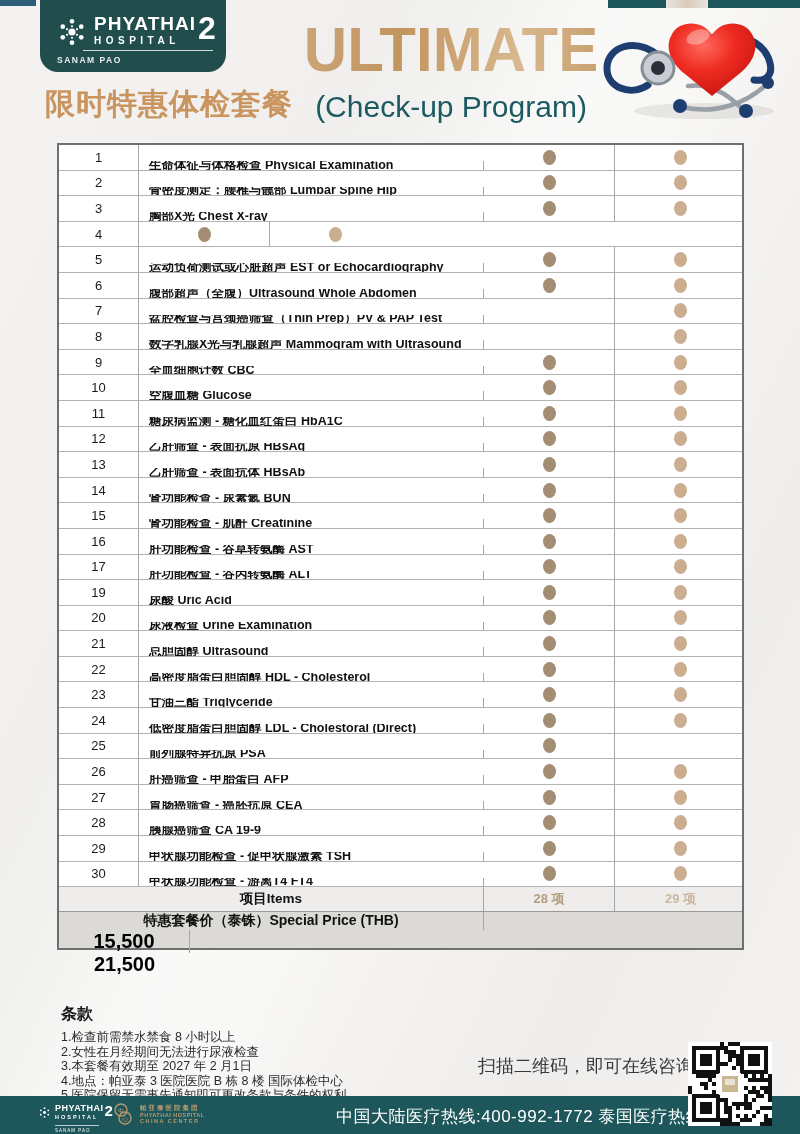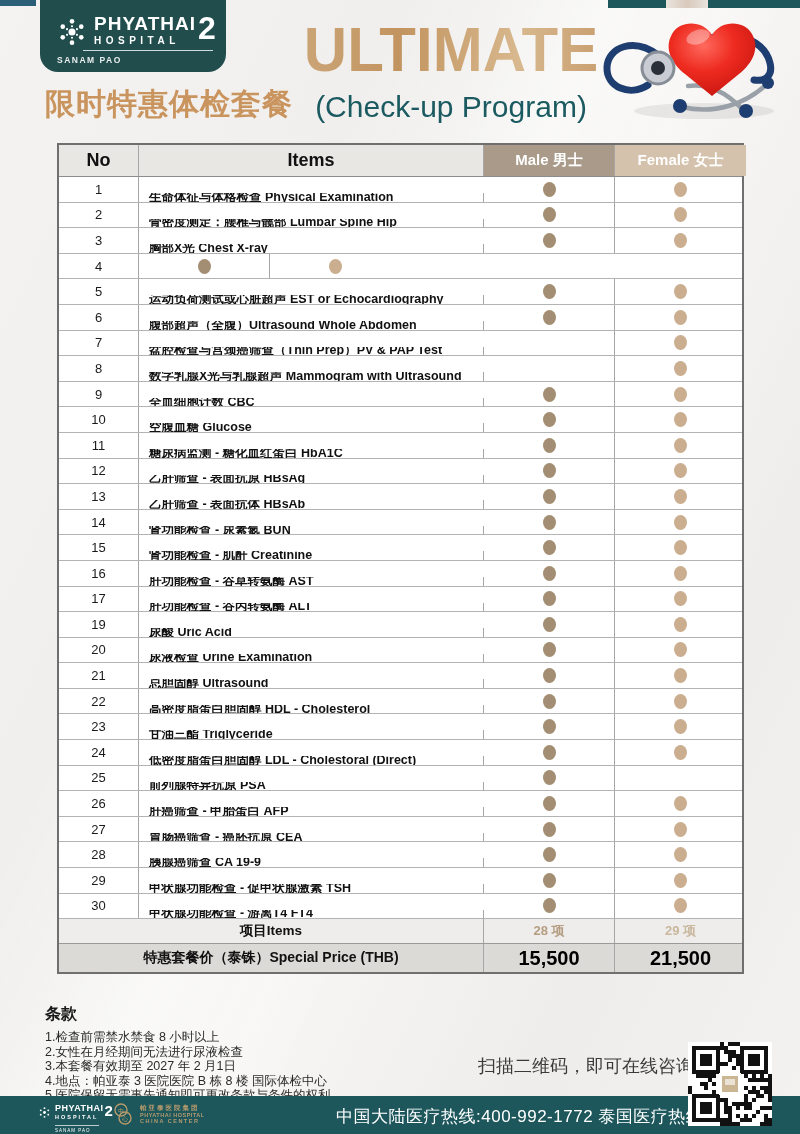--- a/index.html
+++ b/index.html
@@ -64,26 +64,26 @@
   .t-row{ height:25.6px; border-bottom:1px solid #b3b3b3; background:#fff; }
   .t-row .cell-no{ font-size:13px; color:#1a1a1a; }
   .t-row .cell-item{ font-size:12.5px; font-weight:bold; color:#111; white-space:nowrap;margin-top:16px; }
   .dot{ display:block; width:13px; height:15px; border-radius:50%; }
   .dot-m{ background:var(--male-dot,#a38e73); }
   .dot-f{ background:var(--female-dot,#cbae8f); }
   .t-sum1{ height:25px; background:#efedeb; border-bottom:1px solid #9a9a9a; }
   .t-sum1 .cell-span{ font-size:13.5px; font-weight:bold; color:#111; }
   .sum-male{ font-size:13px; font-weight:bold; color:#b49d80; }
   .sum-female{ font-size:13px; font-weight:bold; color:#c9b79e; }
-  .t-sum2{ height:28px; background:#dcdad6; }
+  .t-sum2{ height:36px; background:#dcdad6;flex-direction:column; }
   .t-sum2 .cell-span{ font-size:14px; font-weight:bold; color:#111; }
   .price{ font-size:20px; font-weight:bold; color:#000; }
 
   
-  .terms{ position:absolute; left:45px; top:1004px; width:420px; z-index:2; }
+  .terms{ position:absolute; left:61px; top:1004px; width:420px; z-index:2; }
   .terms-heading{ font-size:16px; font-weight:bold; color:#1a1a1a; margin-bottom:5px; }
   .terms-list{ list-style:none; }
   .terms-list li{ font-size:12.5px; color:#2a2a2a; line-height:14.5px; }
 
   .qr-caption{ position:absolute; left:478px; top:1054px; font-size:18px; color:#3a3a3a; z-index:2; }
   .qr-box{ position:absolute; left:688px; top:1042px; width:84px; height:84px; z-index:4; }
 
   
   .bottom-bar{ position:absolute; left:0; top:1096px; width:800px; height:38px; background:var(--teal,#1d575c); z-index:3; }
   .fl-phy{ position:absolute; left:38px; top:8px; display:flex; color:#fff; }
@@ -157,26 +157,20 @@
     <path d="M118,24 C109,9 86,9 78,23 C70,37 77,52 91,63 L118,85 L145,63 C159,52 166,37 158,23 C150,9 127,9 118,24 Z" fill="url(#hg)"></path>
     <ellipse cx="104" cy="26" rx="12" ry="7" fill="#ffffff" opacity="0.35" transform="rotate(-18 104 26)"></ellipse>
     <circle cx="64" cy="57" r="16" fill="#c9cdd3" stroke="#878d96" stroke-width="3"></circle>
     <circle cx="64" cy="57" r="7" fill="#2a2f3a"></circle>
     <circle cx="86" cy="95" r="7" fill="#1e3d70"></circle>
     <circle cx="152" cy="100" r="7" fill="#1e3d70"></circle>
     <circle cx="174" cy="72" r="6" fill="#1e3d70"></circle>
   </svg>
 
   <div class="ptable">
-    <div class="t-head">
-      <div class="cell cell-no h-no">No</div>
-      <div class="cell cell-item h-item" style="justify-content:center;padding-left:0;">Items</div>
-      <div class="cell cell-m h-male">Male 男士</div>
-      <div class="cell cell-f h-female">Female 女士</div>
-    </div>
 
     <div>
         <div class="t-row">
           <div class="cell cell-no">1</div>
           <div class="cell cell-item">生命体征与体格检查 Physical Examination</div>
           <div class="cell cell-m">
             <span class="dot dot-m"></span>
           </div>
           <div class="cell cell-f">
             <span class="dot dot-f"></span>

